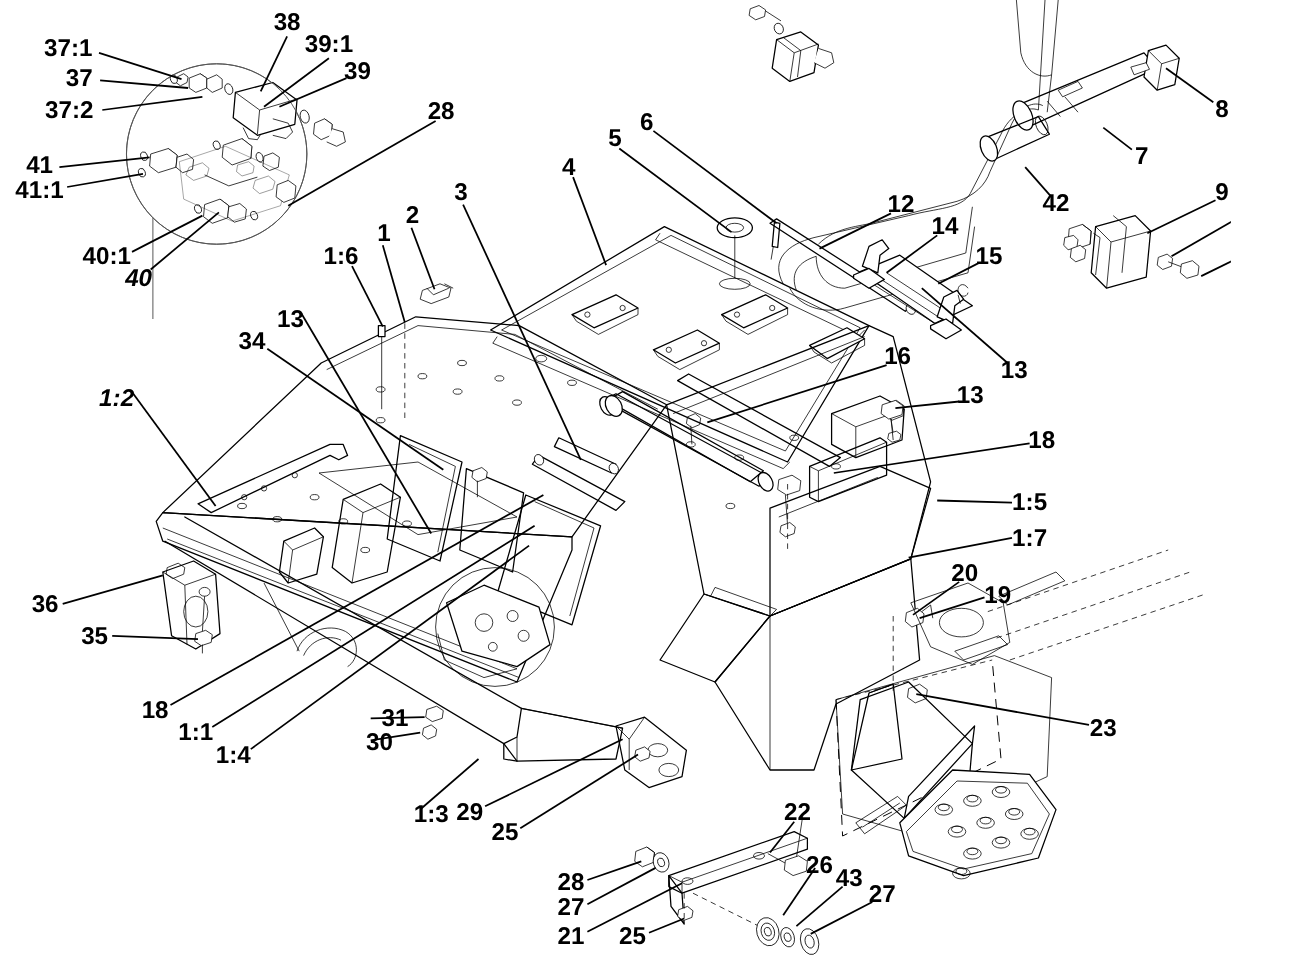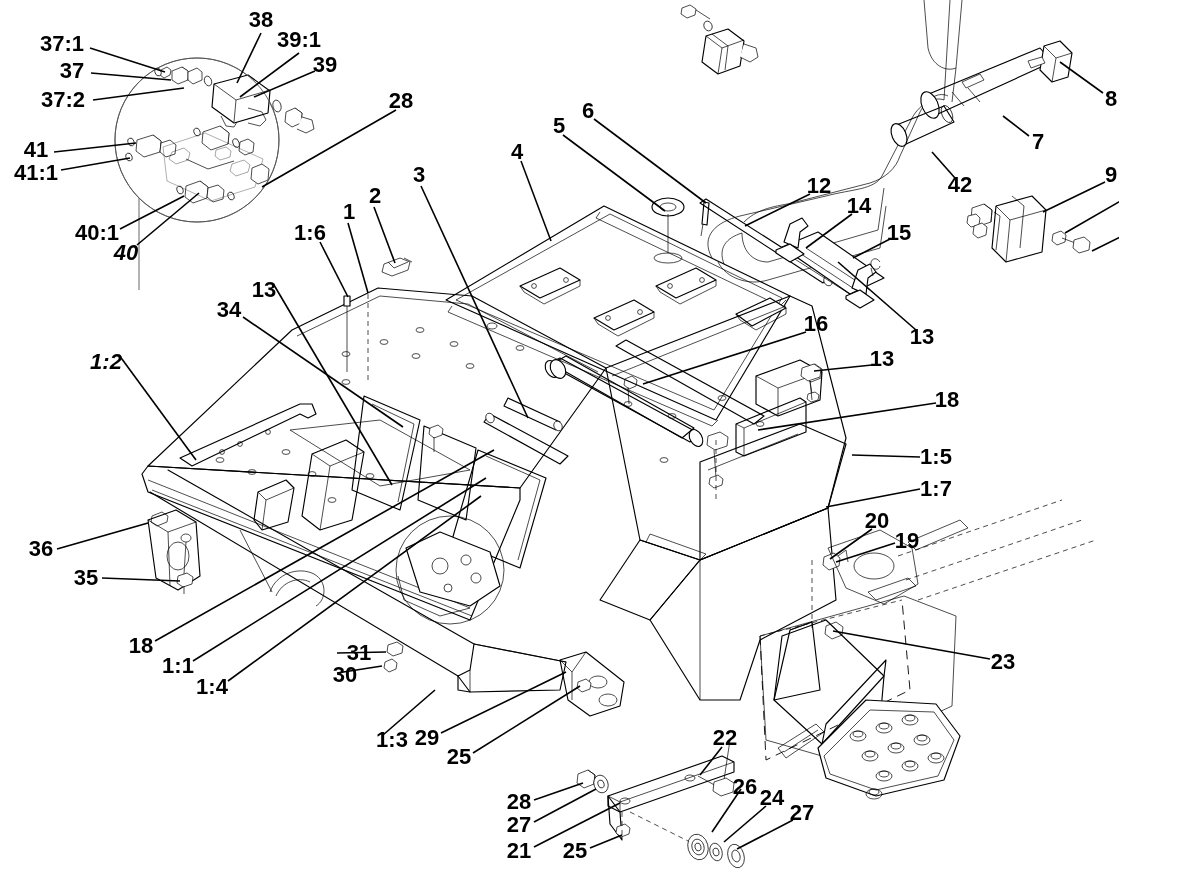--- a/index.html
+++ b/index.html
@@ -544,21 +544,21 @@
       <div class="callout" style="left: 141px; top: 646px;">18</div>
       <div class="callout" style="left: 178px; top: 666px;">1:1</div>
       <div class="callout" style="left: 321px; top: 653px; margin-left: 38px;">31</div>
       <div class="callout" style="left: 321px; top: 675px; margin-left: 24px;">30</div>
       <div class="callout" style="left: 212px; top: 687px;">1:4</div>
       <div class="callout" style="left: 369px; top: 740px; margin-left: 23px;">1:3</div>
       <div class="callout" style="left: 427px; top: 738px;">29</div>
       <div class="callout" style="left: 459px; top: 757px;">25</div>
       <div class="callout" style="left: 725px; top: 738px;">22</div>
       <div class="callout" style="left: 745px; top: 787px; text-align: right;">26</div>
-      <div class="callout" style="left: 772px; top: 798px;">24</div>
+      <div class="callout" style="left: 772px; top: 798px;">43</div>
       <div class="callout" style="left: 802px; top: 813px;">27</div>
       <div class="callout" style="left: 519px; top: 802px;">28</div>
       <div class="callout" style="left: 519px; top: 825px;">27</div>
       <div class="callout" style="left: 519px; top: 851px;">21</div>
       <div class="callout" style="left: 575px; top: 851px;">25</div>
     </div>
 
 </div>
 
 </body></html>

